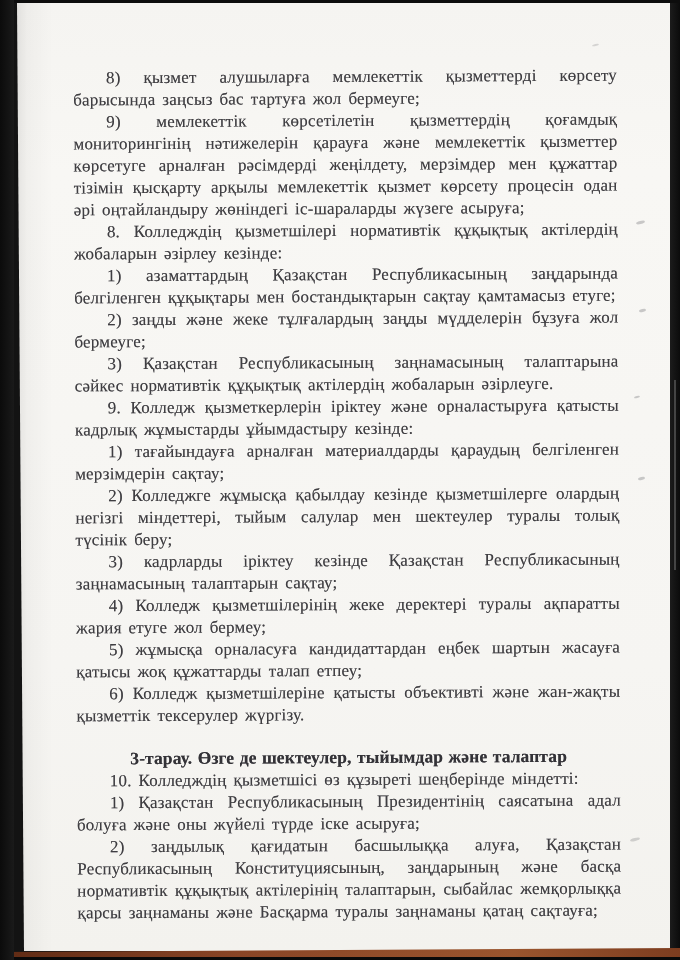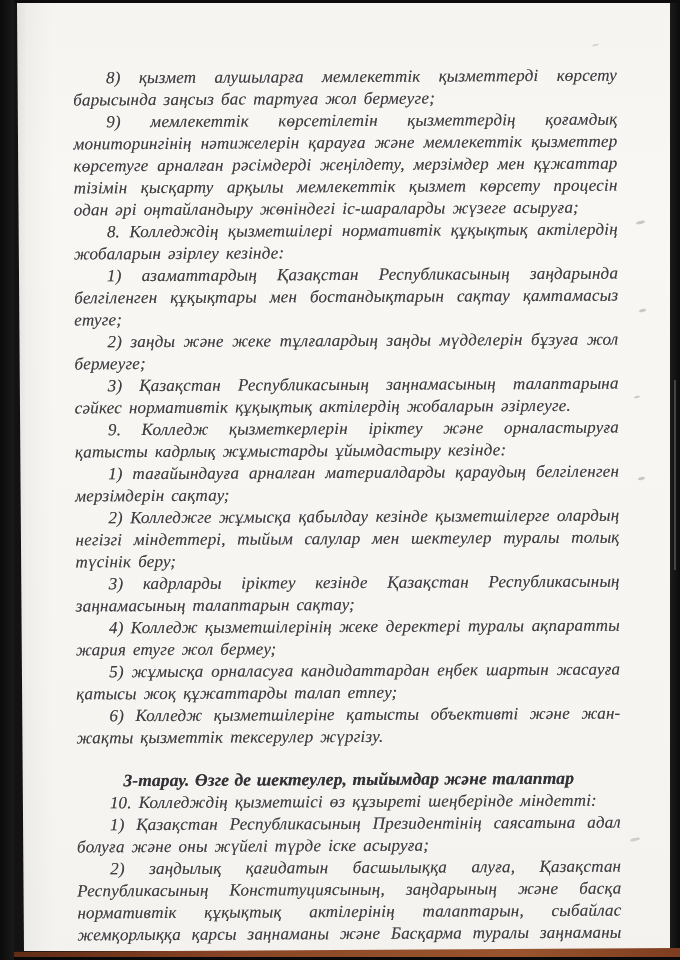--- a/index.html
+++ b/index.html
@@ -3,21 +3,21 @@
 <meta charset="utf-8">
 <title>Scanned document page</title>
 <style>
   html, body { margin:0; padding:0; }
   body {
     width:680px; height:960px; overflow:hidden;
     background:#0e0e0e;
     font-family:"Liberation Serif","DejaVu Serif",serif;
   }
   .scan {
-    position:relative; width:680px; height:960px; background:#131313; overflow:hidden;font-style:italic;
+    position:relative; width:680px; height:960px; background:#131313; overflow:hidden;
   }
   
   .paper {
     position:absolute; left:13px; top:3px; right:10px; bottom:9px;
     background:
       linear-gradient(90deg, rgba(0,0,0,0.10) 0px, rgba(0,0,0,0.03) 14px, rgba(0,0,0,0) 40px),
       linear-gradient(180deg, #f5f4f1 0%, #f8f7f4 18%, #f6f5f2 70%, #f3f2ee 100%);
     clip-path: polygon(4px 0, 100% 0, 100% 100%, 11px 100%);
   }
   

